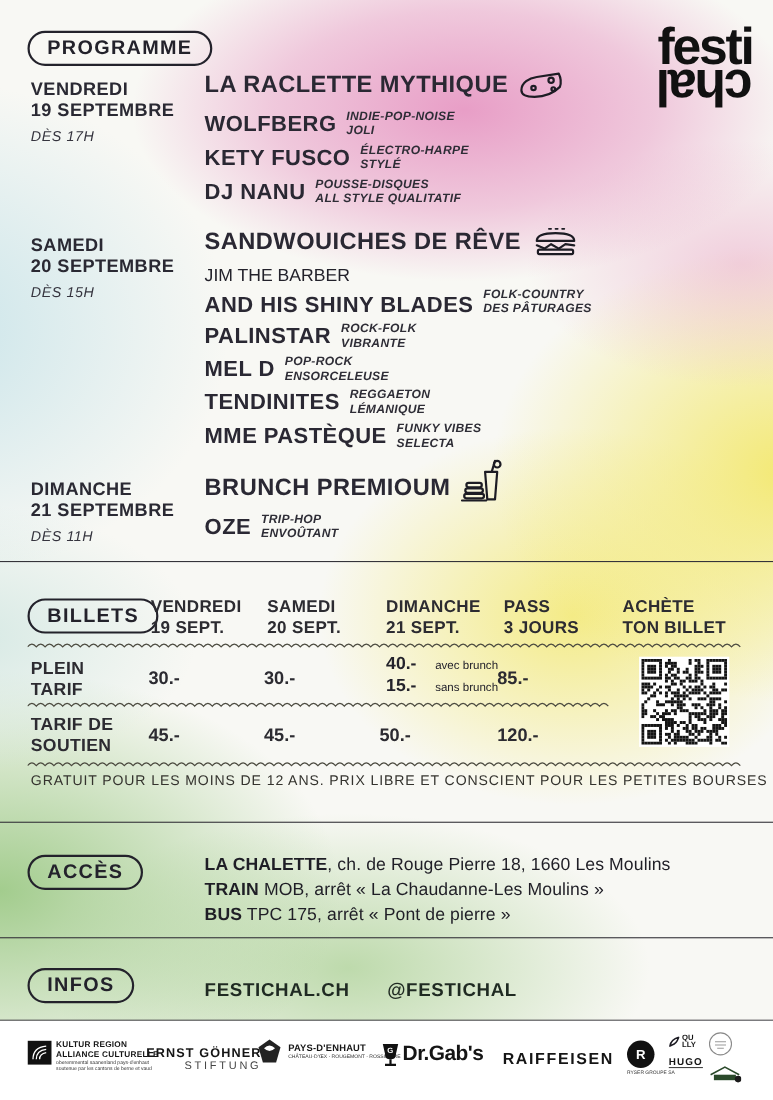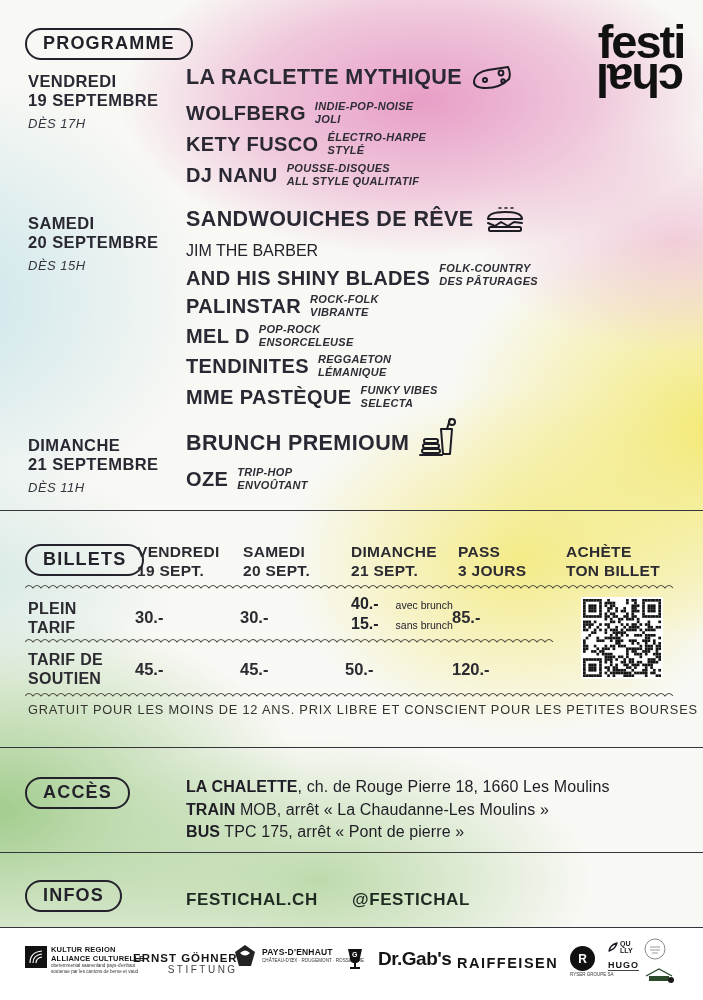--- a/index.html
+++ b/index.html
@@ -60,21 +60,21 @@
   .acces-lines b{ font-weight:800; }
   .infolink{ font-size:17px; font-weight:800; letter-spacing:.6px; color:#1f2a22; }
 
   
   .sponsor-strip{ position:absolute; left:0; top:928px; width:703px; height:72px; background:#ffffff; }
   .sp{ position:absolute; color:#151515; }
   .sp .t1{ font-size:7.5px; font-weight:800; letter-spacing:.2px; line-height:1.15;}
   .sp .sub{ font-size:4.6px; font-weight:500; color:#333; line-height:1.3;}
   .ernst .e1{ font-size:11.5px; font-weight:700; letter-spacing:1px; }
   .ernst .e2{ font-size:10px; font-weight:400; letter-spacing:2.5px; text-align:right; color:#444;}
-  .drgabs{ font-size:19px; font-weight:800; letter-spacing:-.5px; display:flex; align-items:center; gap:15px;}
+  .drgabs{ font-size:19px; font-weight:800; letter-spacing:-.5px; display:flex; align-items:center; gap:3px;}
   .raiff{ font-size:14.5px; font-weight:700; letter-spacing:1.5px; }
   .ryser{ width:25px; height:25px; border-radius:50%; background:#111; color:#fff;
           display:flex; align-items:center; justify-content:center; font-size:12px; font-weight:800;}
   .ryser-sub{ font-size:4.5px; text-align:center; color:#333; margin-top:1px;}
   .qully{ font-size:7px; font-weight:800; line-height:1; }
   .hugo{ font-size:9px; font-weight:800; letter-spacing:1px; margin-top:6px; border-bottom:1px solid #444; }
 </style>
 </head>
 <body>
 

